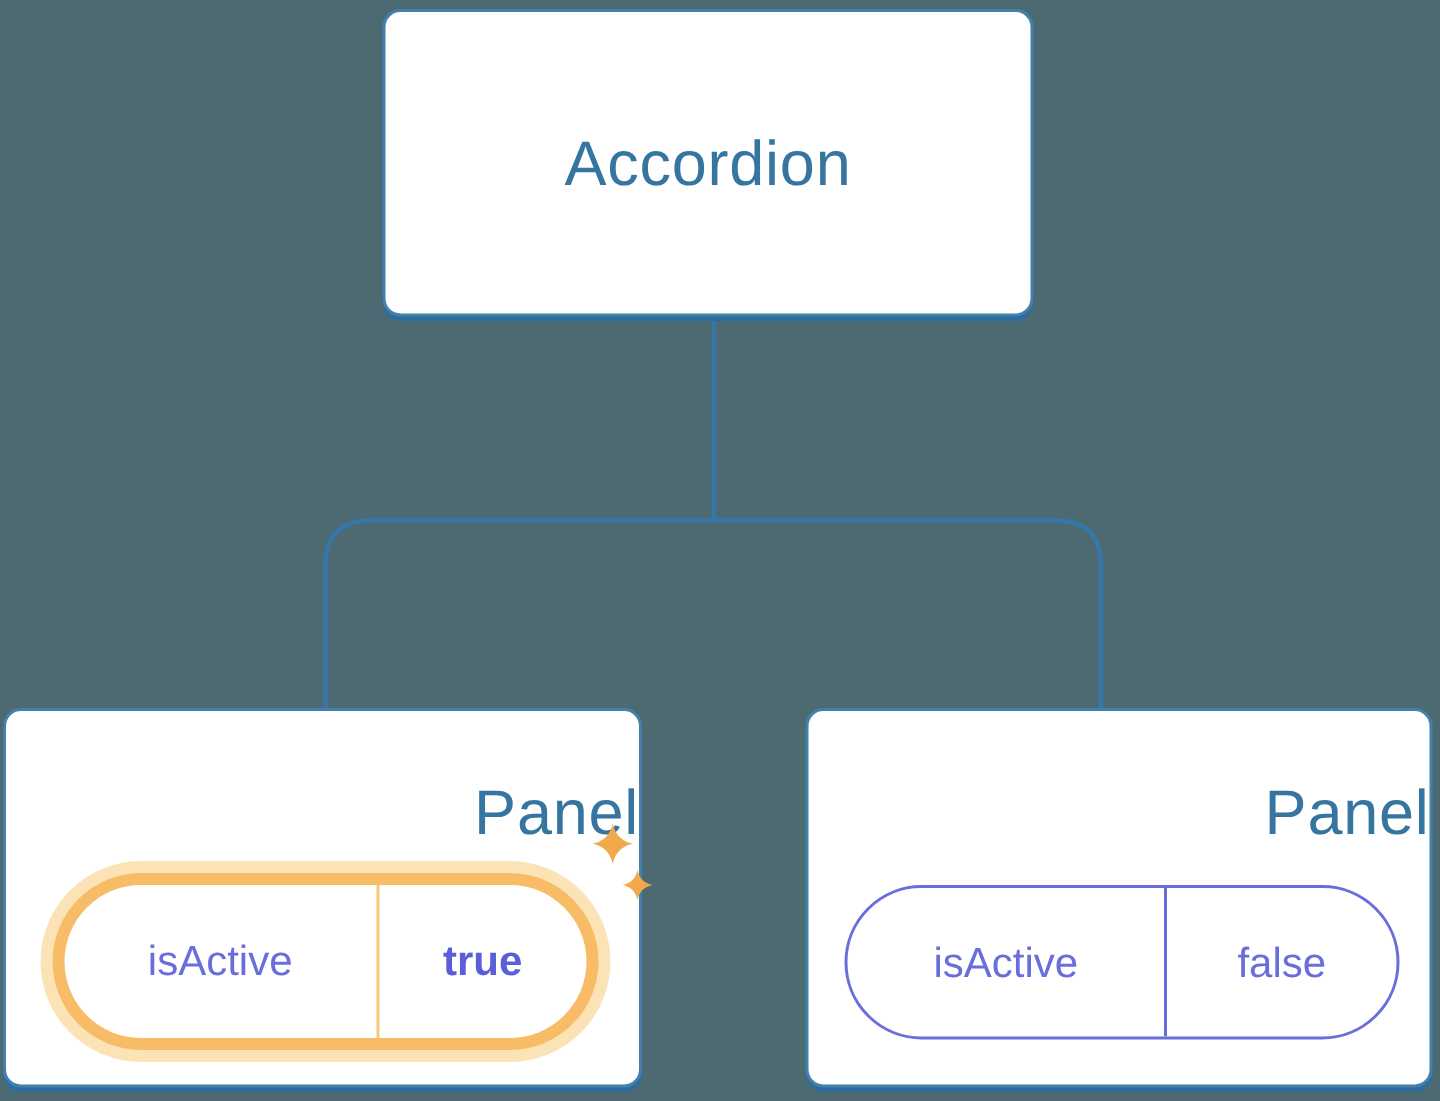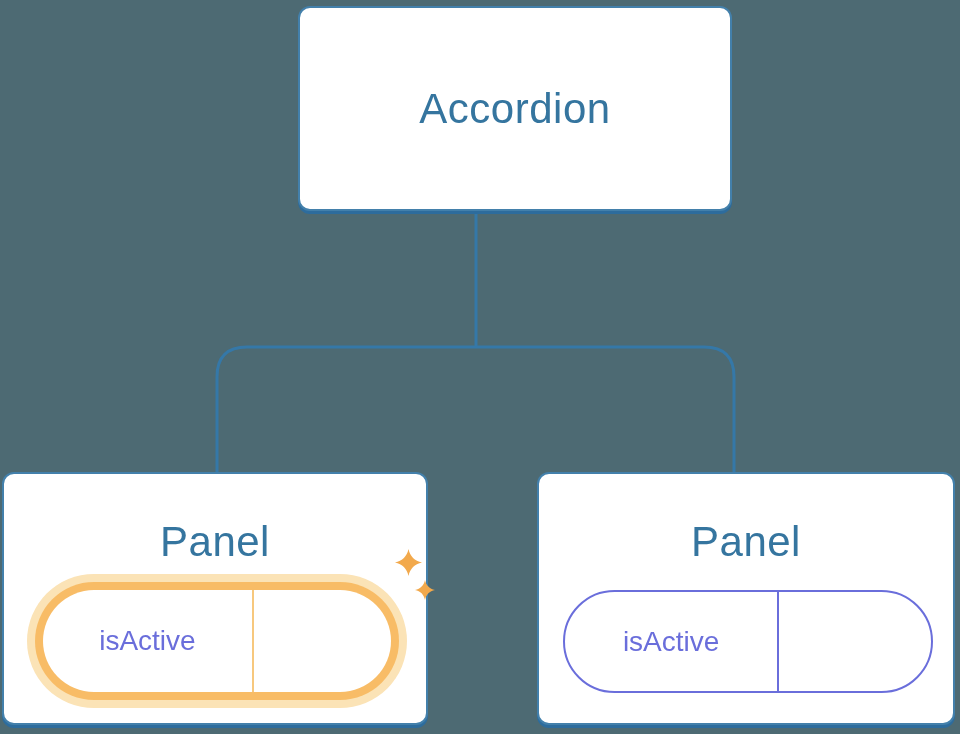--- a/index.html
+++ b/index.html
@@ -19,33 +19,33 @@
   .node{
     position:absolute;
     background:#FFFFFF;
     border:2.5px solid #4380AB;
     border-radius:12px;
     box-shadow:0 3px 0 #2D6C9D;
     box-sizing:border-box;
   }
   .node-accordion{
     left:255px;top:6px;width:434px;height:205px;
-    display:flex;align-items:center;justify-content:center;margin-left:43px;
+    display:flex;align-items:center;justify-content:center;
   }
   .node-label{
     color:#35759F;
     font-size:42px;
     font-weight:500;
     letter-spacing:0.5px;
   }
   .node-panel-left{ left:2px;  top:472px;width:426px;height:253px;}
   .node-panel-right{left:537px;top:472px;width:418px;height:253px;}
   .panel-title{
     position:absolute;left:0;right:0;top:44px;
-    text-align:center;
+    text-align:right;
     color:#35759F;
     font-size:42px;
     font-weight:500;
     letter-spacing:0.5px;
   }
   
   .pill-glow{
     position:absolute;left:23px;top:100px;width:380px;height:134px;
     background:#FBE3B6;
     border-radius:67px;
@@ -108,34 +108,36 @@
   </div>
 
   <div class="node node-panel-left">
     <div class="panel-title">Panel</div>
 
     <div class="pill-glow">
       <div class="pill-ring">
         <div class="pill-core">
           <span class="pill-cell cell-key">isActive</span>
           <span class="pill-divider"></span>
+          <span class="pill-cell cell-value cell-value-bold">true</span>
         </div>
       </div>
     </div>
 
     <svg class="sparkle sparkle-large" viewBox="0 0 24 24" xmlns="http://www.w3.org/2000/svg">
       <path d="M12 0C13.4 6.6 17.4 10.6 24 12C17.4 13.4 13.4 17.4 12 24C10.6 17.4 6.6 13.4 0 12C6.6 10.6 10.6 6.6 12 0Z" fill="#F2A94C"></path>
     </svg>
     <svg class="sparkle sparkle-small" viewBox="0 0 24 24" xmlns="http://www.w3.org/2000/svg">
       <path d="M12 0C13.4 6.6 17.4 10.6 24 12C17.4 13.4 13.4 17.4 12 24C10.6 17.4 6.6 13.4 0 12C6.6 10.6 10.6 6.6 12 0Z" fill="#F2A94C"></path>
     </svg>
   </div>
 
   <div class="node node-panel-right">
     <div class="panel-title">Panel</div>
 
     <div class="pill-plain">
       <span class="pill-cell cell-key">isActive</span>
       <span class="pill-divider-purple"></span>
+      <span class="pill-cell cell-value">false</span>
     </div>
   </div>
 
 </div>
 
 </body></html>

